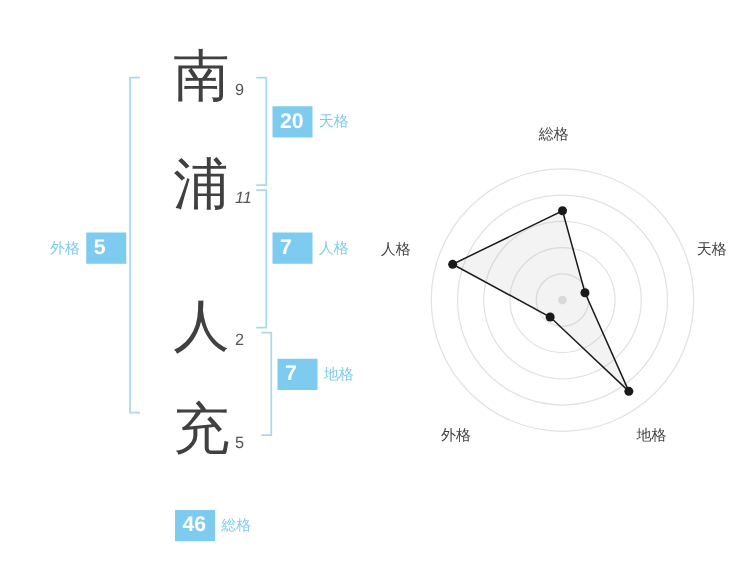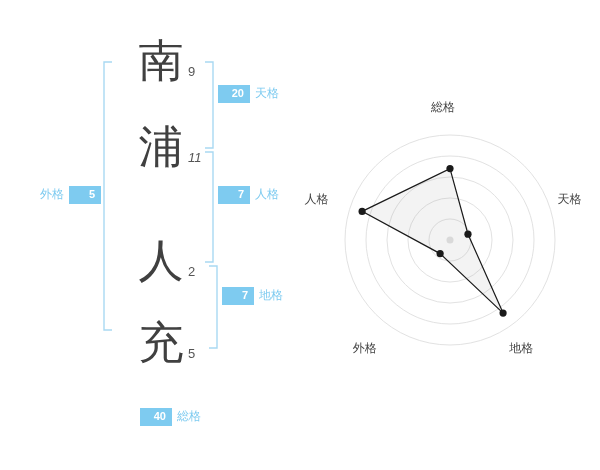--- a/index.html
+++ b/index.html
@@ -56,25 +56,25 @@
   
   .badge-group {
     position: absolute;
     display: flex;
     align-items: center;
     white-space: nowrap;
   }
   .badge {
     background: #7ecbf0;
     color: #ffffff;
-    font-size: 11px;
+    font-size: 17px;
     font-weight: bold;
     padding: 2px 6px 3px 6px;
     min-width: 20px;
-    text-align: right;
+    text-align: left;
     line-height: 1.15;
   }
   .badge-label {
     color: #7ecbf0;
     font-size: 12px;
     font-family: "DejaVu Sans", sans-serif;
     margin-left: 5px;
   }
   .badge-label-left {
     color: #7ecbf0;
@@ -158,21 +158,21 @@
       <span class="badge">7</span>
       <span class="badge-label">地格</span>
     </div>
 
     <div class="badge-group" id="badge-gaikaku">
       <span class="badge-label-left">外格</span>
       <span class="badge">5</span>
     </div>
 
     <div class="badge-group" id="badge-soukaku">
-      <span class="badge">40</span>
+      <span class="badge">46</span>
       <span class="badge-label">総格</span>
     </div>
 
   </div>
 
   <div id="radar-panel">
     <svg id="radar-svg" viewBox="0 0 300 470" width="300" height="470">
       <g id="radar-grid">
           <circle cx="150" cy="240" r="21" fill="none" stroke="#e2e2e2" stroke-width="1"></circle>
           <circle cx="150" cy="240" r="42" fill="none" stroke="#e2e2e2" stroke-width="1"></circle>

